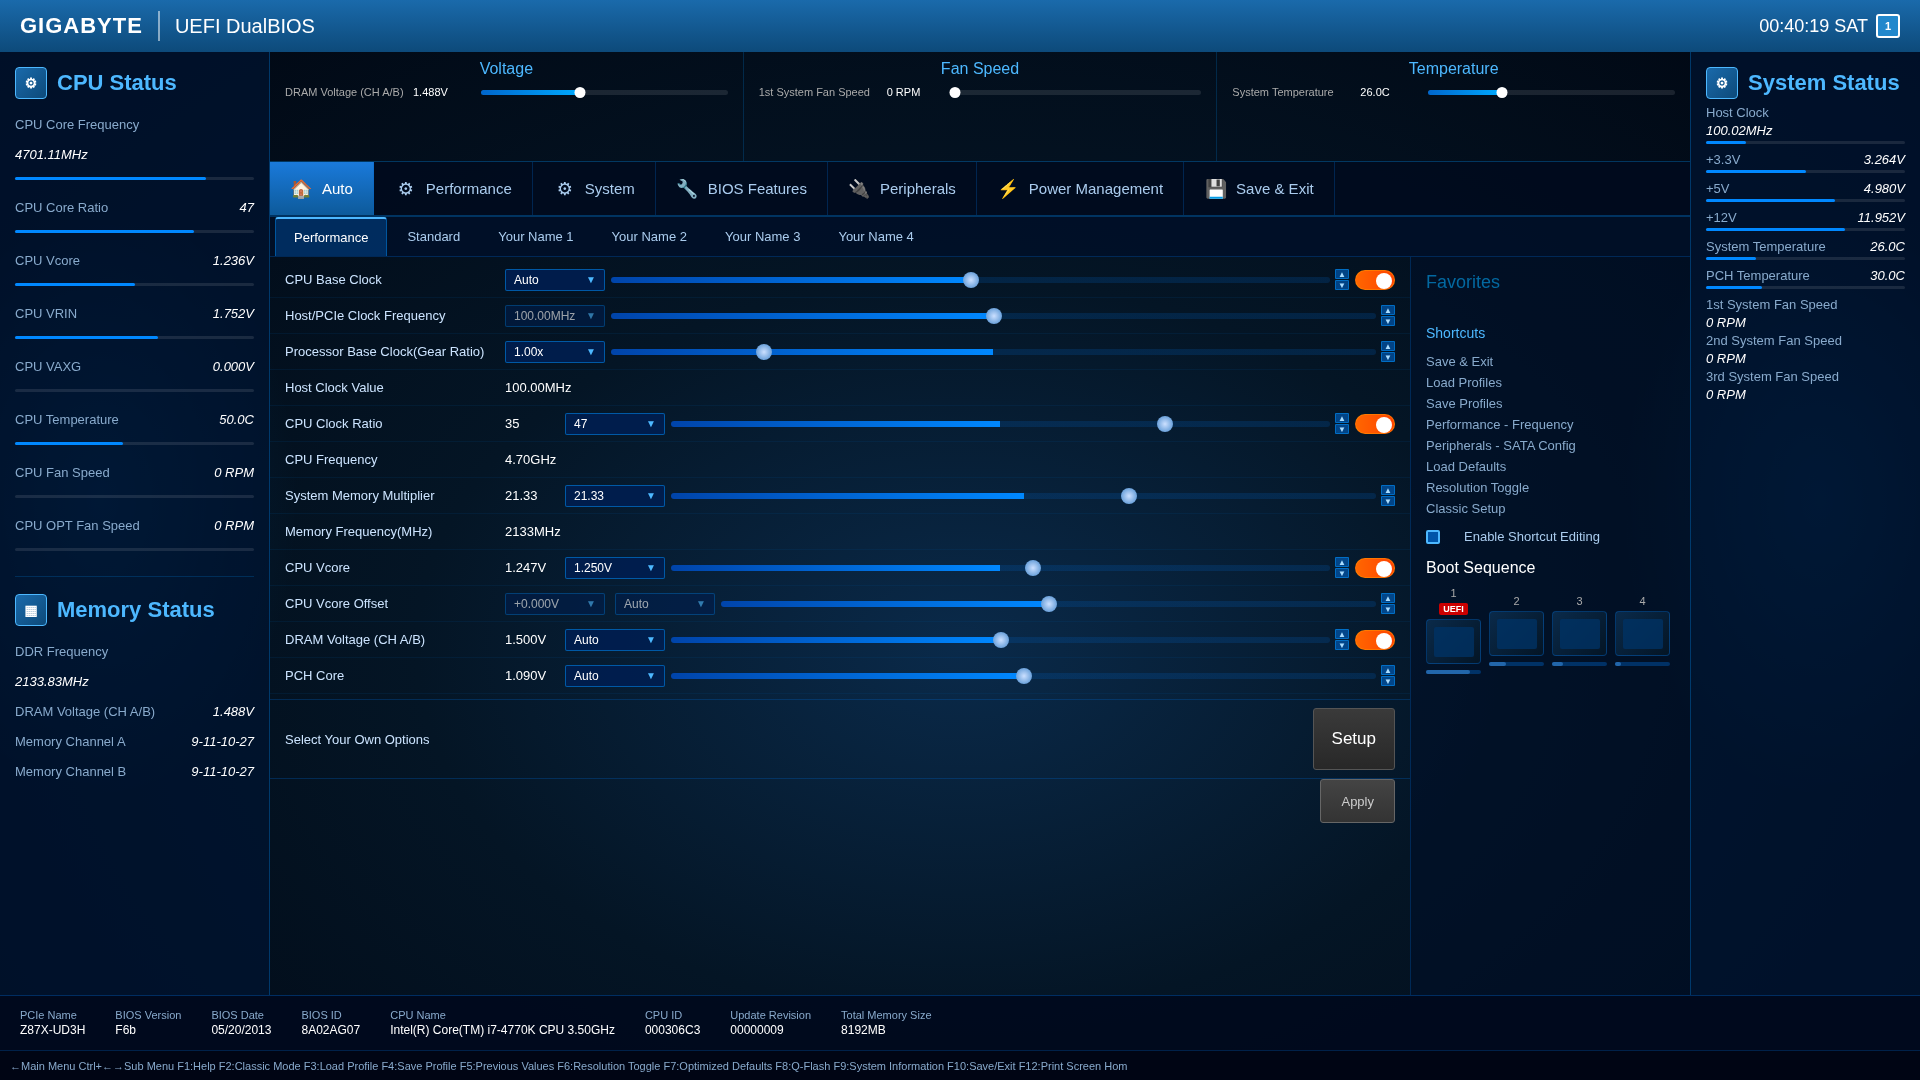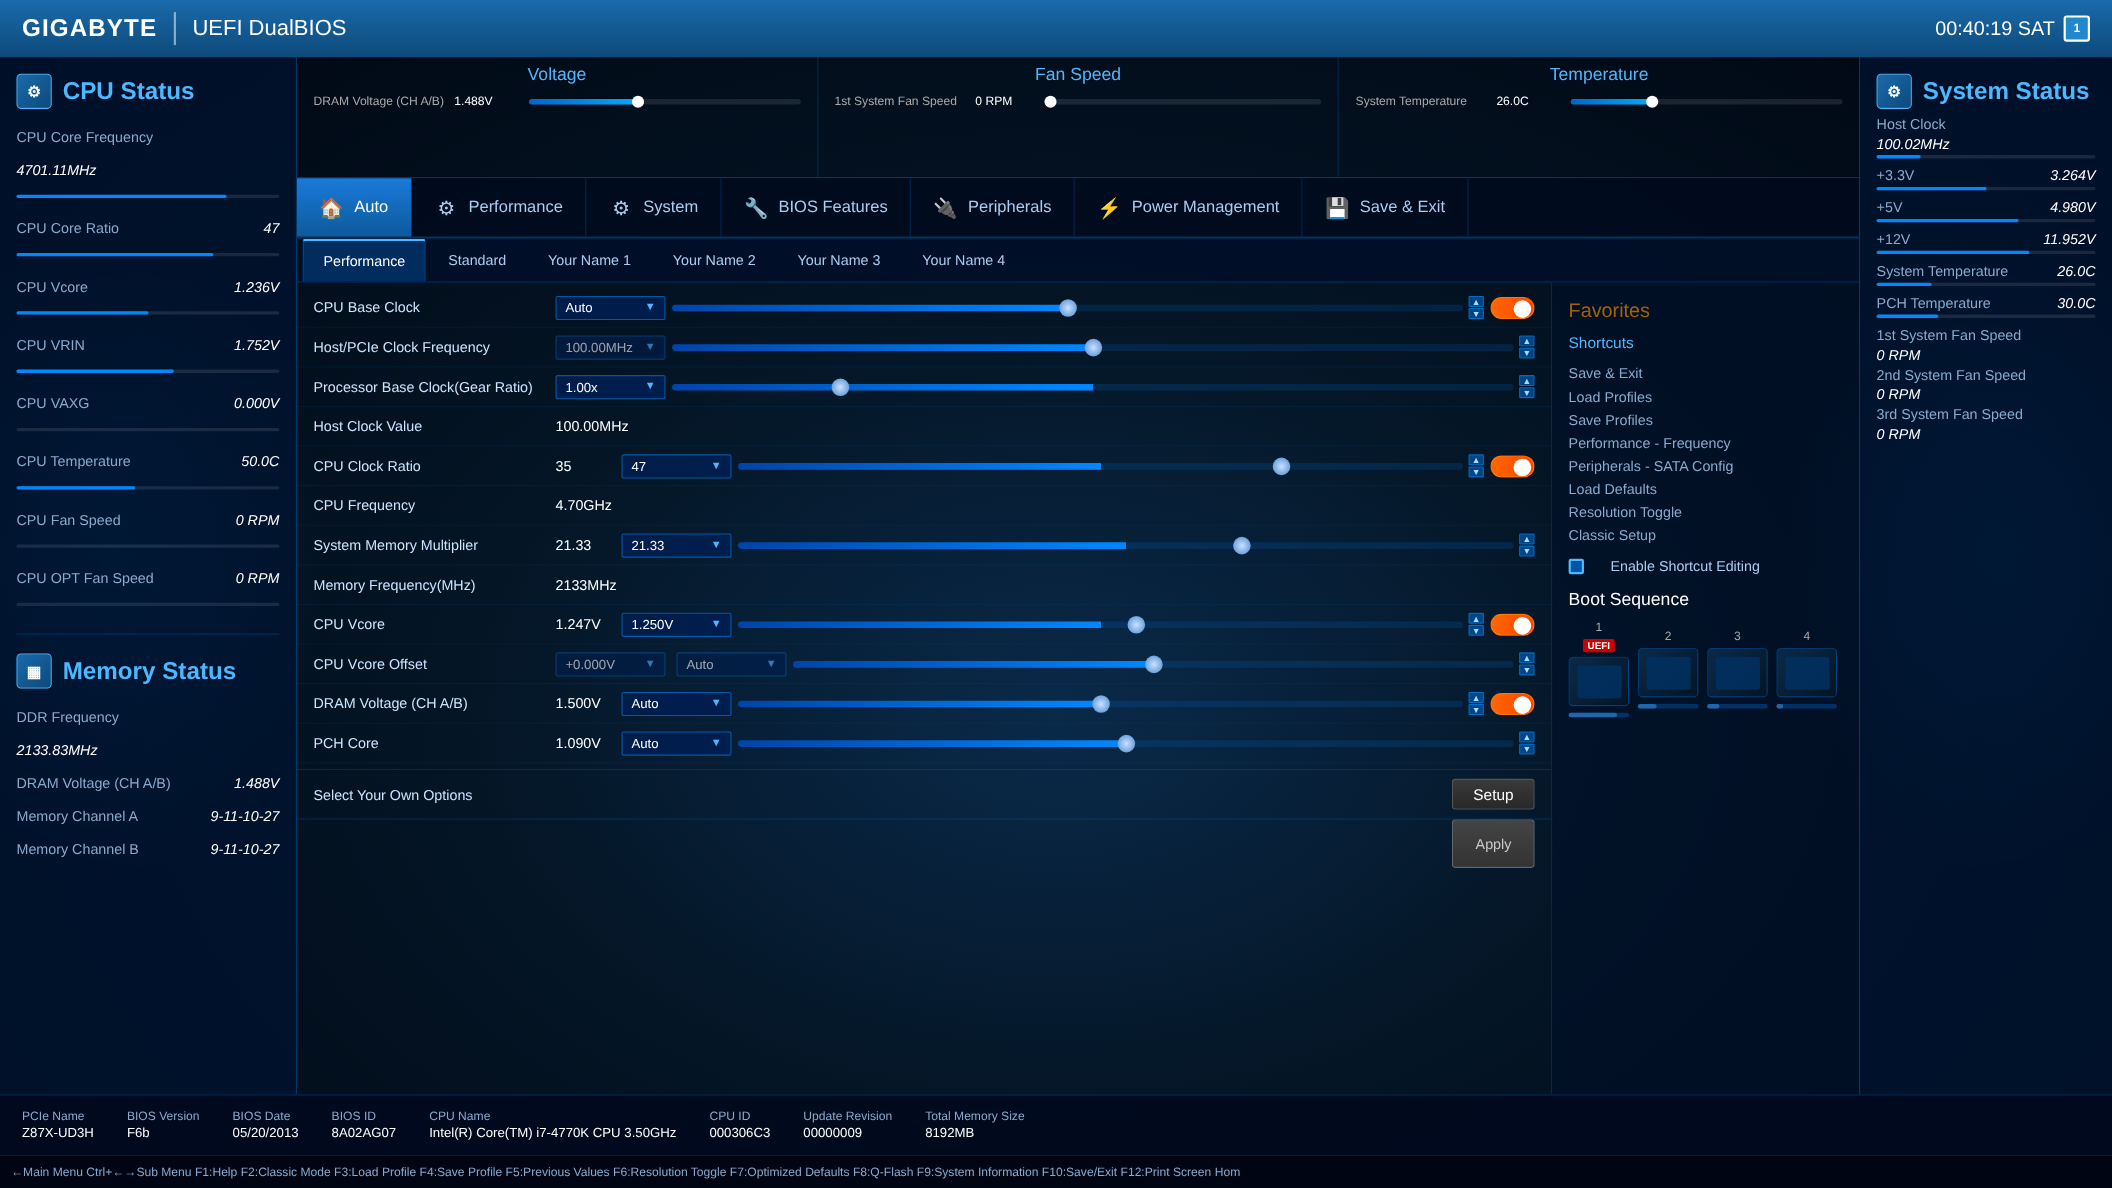--- a/index.html
+++ b/index.html
@@ -413,23 +413,23 @@
     }
 
     
     .favorites-panel {
       width: 280px;
       background: rgba(0,15,40,0.6);
       border-left: 1px solid rgba(0,100,200,0.3);
       padding: 15px;
     }
     .fav-title {
-      color: #a16207;
+      color: #0369a1;
       font-size: 18px;
-      margin-bottom: 10px;
+      margin-bottom: 32px;
     }
     .fav-subtitle {
       color: #4db8ff;
       font-size: 14px;
       margin-bottom: 10px;
     }
     .fav-item {
       color: #88aacc;
       font-size: 13px;
       padding: 3px 0;
@@ -539,24 +539,24 @@
     }
     .select-own-label {
       color: #cce4ff;
       font-size: 13px;
       flex: 1;
     }
     .setup-btn {
       background: linear-gradient(180deg, #3a3a3a, #282828);
       border: 1px solid #555;
       color: #fff;
-      padding: 5px 18px;
+      padding: 20px 18px;
       border-radius: 3px;
       cursor: pointer;
-      font-size: 14px;
+      font-size: 17px;
     }
 
     
     .bottom-info {
       position: absolute;
       bottom: 30px;
       left: 0;
       right: 0;
       height: 55px;
       background: rgba(0,10,30,0.95);

